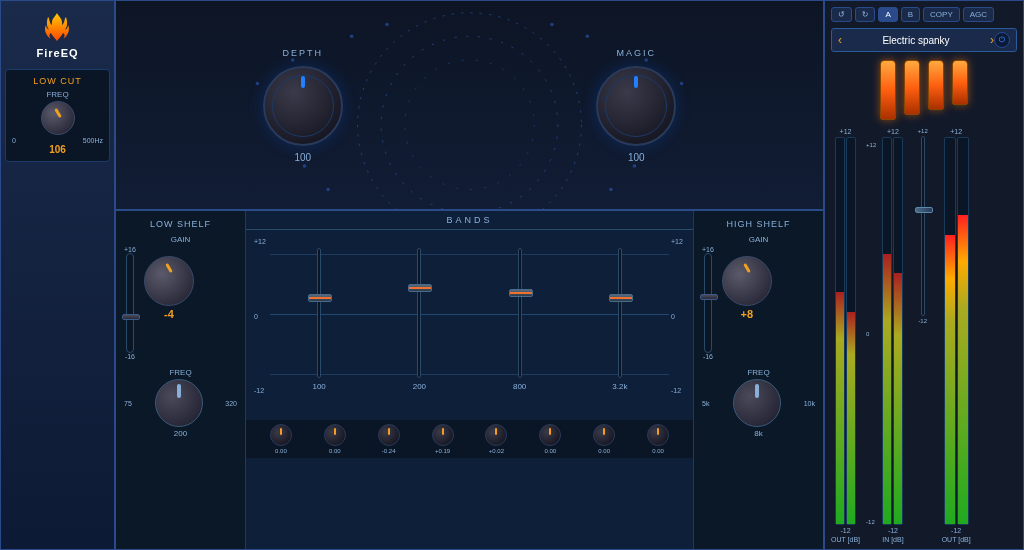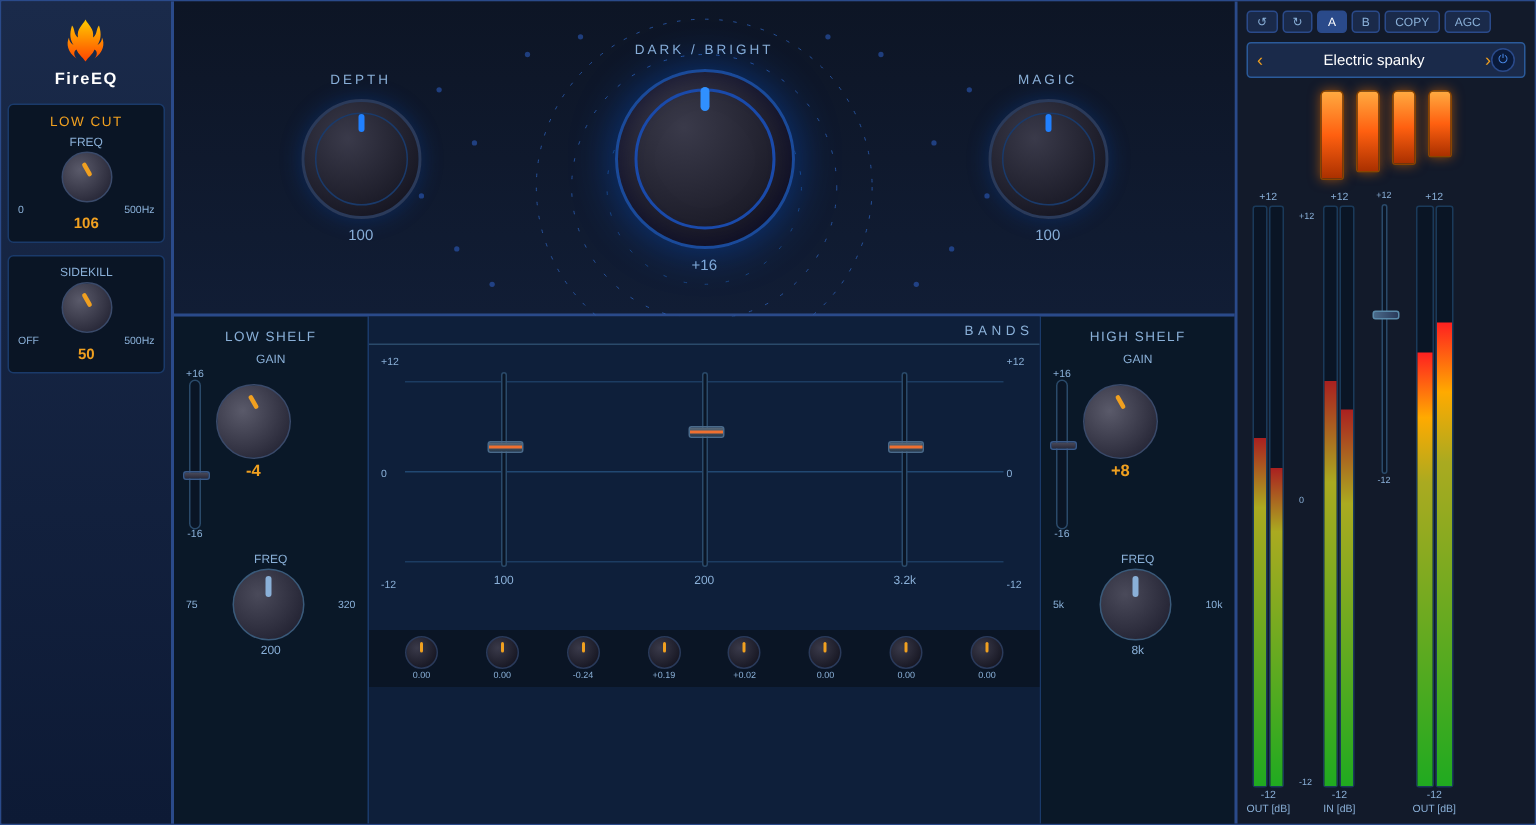--- a/index.html
+++ b/index.html
@@ -291,21 +291,21 @@
     .bands-center {
       flex: 1;
       background: #0e1f3a;
       position: relative;
     }
 
     .bands-header {
       color: #8ab0d8;
       font-size: 9px;
       letter-spacing: 3px;
-      text-align: right;
+      text-align: center;
       padding: 4px;
       border-bottom: 1px solid #2a4a6a;
     }
 
     .db-label {
       color: #8ab0d8;
       font-size: 7px;
     }
 
     .band-fader {
@@ -586,29 +586,20 @@
 
       <div class="param-label">FREQ</div>
       <div class="knob-small"></div>
       <div class="range-labels">
         <span class="range-label">0</span>
         <span class="range-label">500Hz</span>
       </div>
       <div class="value-display">106</div>
     </div>
 
-    <div class="section-box">
-      <div class="param-label">SIDEKILL</div>
-      <div class="knob-small"></div>
-      <div class="range-labels">
-        <span class="range-label">OFF</span>
-        <span class="range-label">500Hz</span>
-      </div>
-      <div class="value-display">50</div>
-    </div>
 
   </div>
 
   <div class="center-area">
 
     <div class="top-knobs-area">
 
       <svg class="dotted-bg" viewBox="0 0 600 210">
         <defs>
           <radialGradient id="dotGrad" cx="50%" cy="50%" r="50%">
@@ -642,27 +633,20 @@
       </svg>
 
       <div class="knob-section">
         <div class="knob-label">DEPTH</div>
         <div class="knob-large">
           <div class="indicator"></div>
         </div>
         <div class="knob-value">100</div>
       </div>
 
-      <div class="knob-section">
-        <div class="knob-label">DARK / BRIGHT</div>
-        <div class="knob-xlarge">
-          <div class="indicator"></div>
-        </div>
-        <div class="knob-value">+16</div>
-      </div>
 
       <div class="knob-section">
         <div class="knob-label">MAGIC</div>
         <div class="knob-large">
           <div class="indicator"></div>
         </div>
         <div class="knob-value">100</div>
       </div>
     </div>
 
@@ -722,20 +706,26 @@
               <span class="freq-label">100</span>
             </div>
             <div class="band-fader">
               <div class="fader-track">
                 <div class="fader-handle" style="top:35px;"></div>
               </div>
               <span class="freq-label">200</span>
             </div>
             <div class="band-fader">
               <div class="fader-track">
+                <div class="fader-handle" style="top:40px;"></div>
+              </div>
+              <span class="freq-label">800</span>
+            </div>
+            <div class="band-fader">
+              <div class="fader-track">
                 <div class="fader-handle" style="top:45px;"></div>
               </div>
               <span class="freq-label">3.2k</span>
             </div>
           </div>
 
           <div style="display:flex;flex-direction:column;justify-content:space-between;height:160px;padding:4px 2px 0;min-width:18px;">
             <span class="db-label">+12</span>
             <span class="db-label">0</span>
             <span class="db-label">-12</span>

